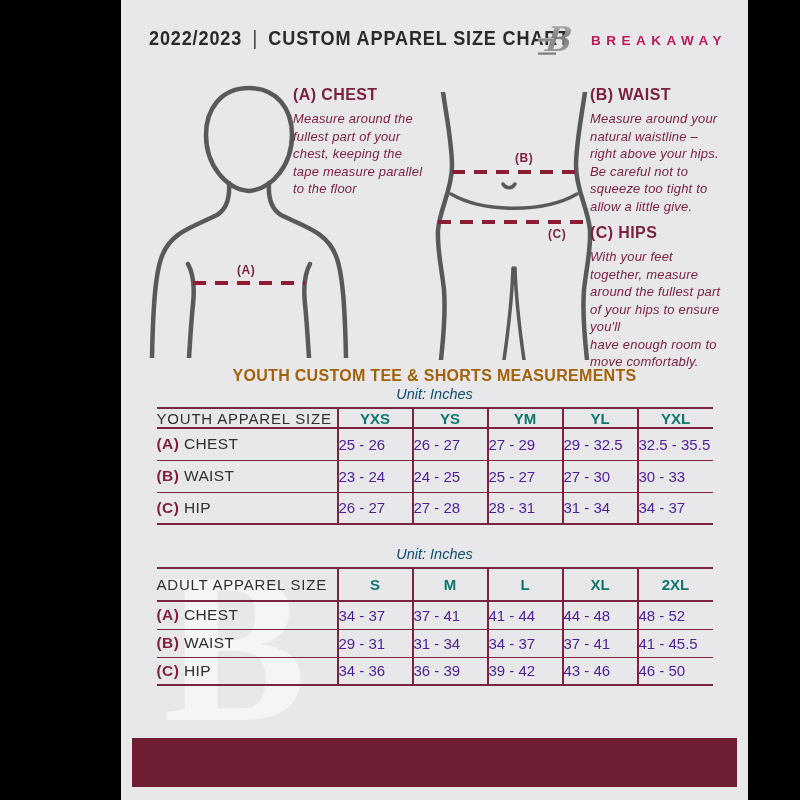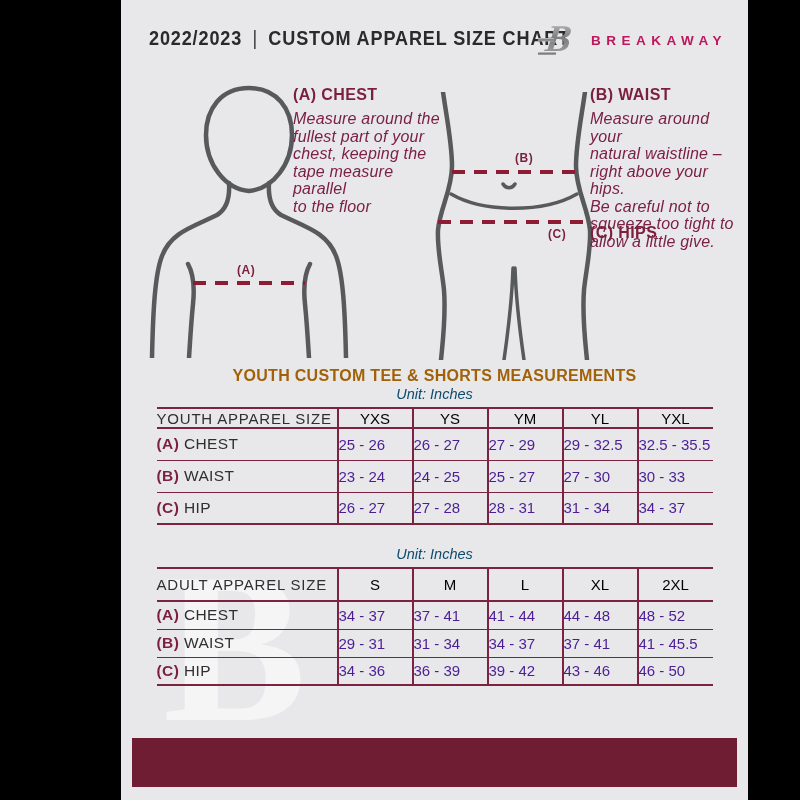--- a/index.html
+++ b/index.html
@@ -31,21 +31,21 @@
     position:absolute;font-size:12px;font-weight:700;color:#7b1f3d;letter-spacing:.5px;
   }
   .lab-a{left:116px;top:263px;}
   .lab-b{left:394px;top:151px;}
   .lab-c{left:427px;top:227px;}
   
   .guide-head{
     position:absolute;font-size:16px;font-weight:700;color:#7b1f3d;letter-spacing:.4px;
   }
   .guide-body{
-    position:absolute;font-size:16px;font-style:italic;color:#7b2144;
+    position:absolute;font-size:13px;font-style:italic;color:#7b2144;
     line-height:17.5px;white-space:pre-line;letter-spacing:.2px;
   }
   .chest-head{left:172px;top:86px;}
   .chest-body{left:172px;top:110px;width:150px;}
   .waist-head{left:469px;top:86px;}
   .waist-body{left:469px;top:110px;width:152px;}
   .hips-head{left:469px;top:224px;}
   .hips-body{left:469px;top:248px;width:152px;}
   
   .watermark{
@@ -67,21 +67,21 @@
   }
   table.size-table th,table.size-table td{padding:0;vertical-align:middle;}
   table.size-table col.c-label{width:181px;}
   table.size-table thead th{border-bottom:2px solid #7d2342;}
   table.size-table tbody tr + tr td{border-top:1px solid #7d2342;}
   table.size-table .size-col{border-left:2px solid #7d2342;}
   th.label-col{
     text-align:left;padding-left:18px;font-weight:400;font-size:15px;
     color:#2f2f31;letter-spacing:.8px;
   }
-  th.size-col{font-size:15px;font-weight:400;color:#000000;}
+  th.size-col{font-size:15px;font-weight:700;color:#0f766e;}
   td.label-col{text-align:left;padding-left:18px;font-size:15.5px;color:#2f2f31;letter-spacing:.4px;}
   td.label-col .row-key{font-weight:700;color:#7b1f3d;}
   td.val{font-size:15px;color:#4c1d95;text-align:left;}
   .section-youth thead tr{height:20px;}
   .section-youth tbody tr{height:32px;}
   .section-adult thead tr{height:33px;}
   .section-adult tbody tr{height:28px;}
   
   .footer-bar{
     position:absolute;left:11px;top:738px;width:605px;height:49px;background:#6f1d33;z-index:2;
@@ -150,20 +150,27 @@
 
   <div class="guide-head waist-head">(B) WAIST</div>
   <div class="guide-body waist-body">Measure around your
 natural waistline –
 right above your hips.
 Be careful not to
 squeeze too tight to
 allow a little give.</div>
 
   <div class="guide-head hips-head">(C) HIPS</div>
+  <div class="guide-body hips-body">With your feet
+together, measure
+around the fullest part
+of your hips to ensure
+you'll
+have enough room to
+move comfortably.</div>
 
   <div class="tsection section-youth">
     <h2>YOUTH CUSTOM TEE &amp; SHORTS MEASUREMENTS</h2>
     <div class="unit">Unit: Inches</div>
     <table class="size-table">
       <colgroup>
           <col class="c-label">
           <col>
           <col>
           <col>

